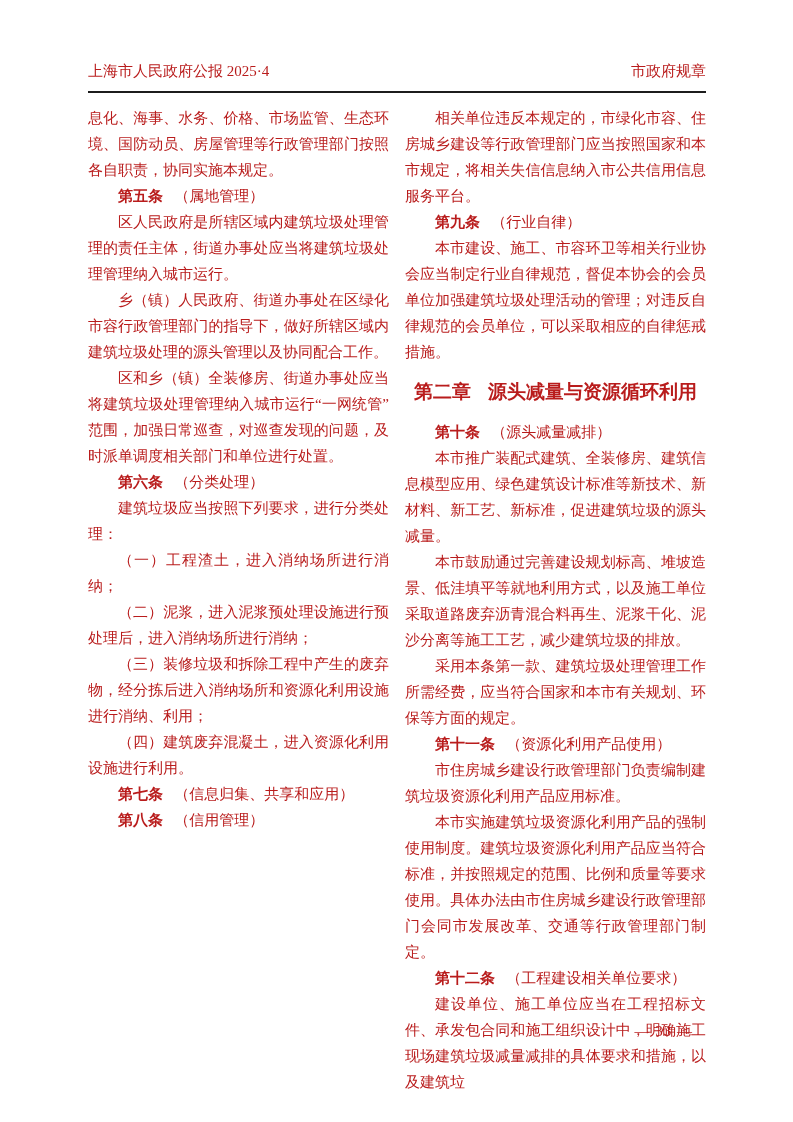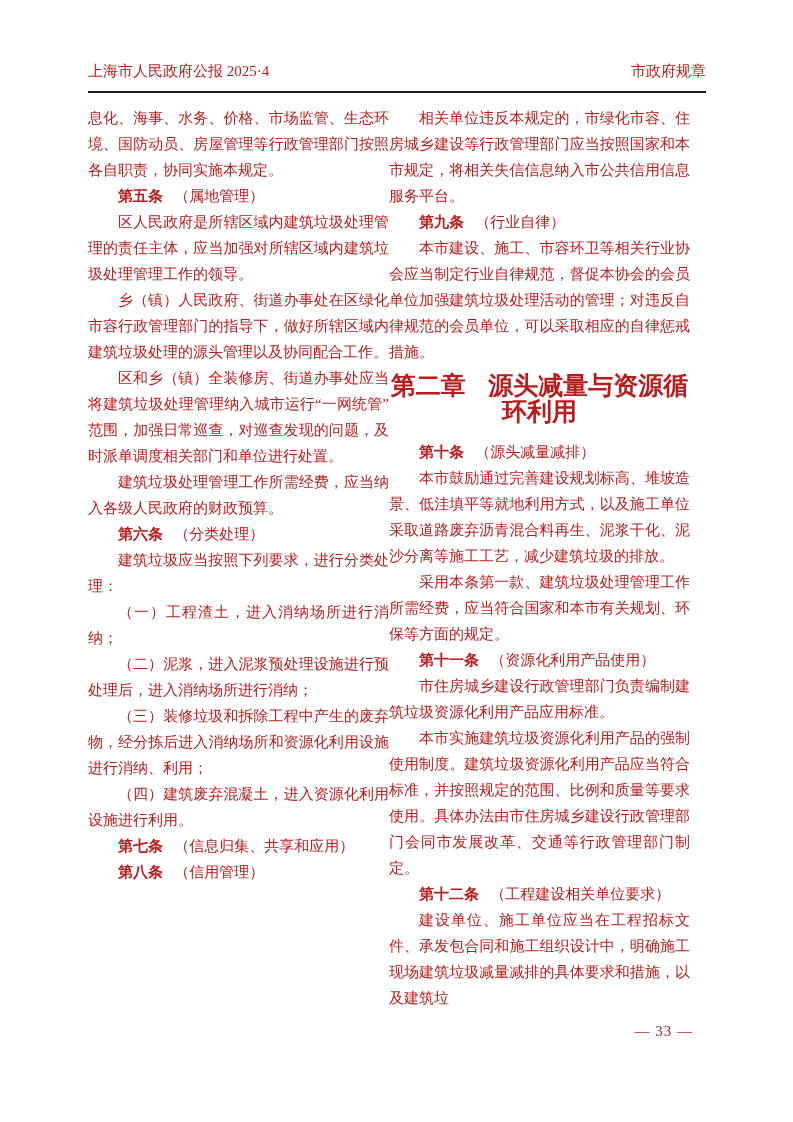--- a/index.html
+++ b/index.html
@@ -26,20 +26,21 @@
     display: flex;
     justify-content: space-between;
     align-items: flex-end;
     font-size: 15px;
     line-height: 1.2;
     padding-bottom: 11px;
     border-bottom: 2px solid #1c1c1c;
   }
   .columns {
     display: flex;
+    gap: 16px;
     padding-top: 12px;
   }
   .column {
     flex: 0 0 301px;
     width: 301px;
   }
   .column p {
     margin: 0;
     font-size: 15px;
     line-height: 26px;
@@ -50,25 +51,25 @@
     text-indent: 0;
   }
   .column p.article .num {
     font-weight: 700;
   }
   .column p.article .title {
     margin-left: 0.75em;
     margin-top: 16px;
   }
   .column p.chapter {
-    font-size: 25px;
+    font-size: 19px;
     font-weight: 700;
     text-align: center;
     text-indent: 0;
-    margin: 8px 0 14px 0;
+    margin: 14px 0 14px 0;
     line-height: 26px;
   }
   .column p.chapter .title {
     margin-left: 0.9em;
   }
   .footer {
     position: absolute;
     top: 1021px;
     right: 100px;
     font-size: 15px;
@@ -82,39 +83,39 @@
 <div class="page">
   <div class="content">
     <div class="header">
       <span>上海市人民政府公报 2025·4</span>
       <span>市政府规章</span>
     </div>
     <div class="columns">
       <div class="column" id="col-left">
           <p class="body no-indent">息化、海事、水务、价格、市场监管、生态环境、国防动员、房屋管理等行政管理部门按照各自职责，协同实施本规定。</p>
           <p class="article"><span class="num">第五条</span><span class="title">（属地管理）</span></p>
-          <p class="body">区人民政府是所辖区域内建筑垃圾处理管理的责任主体，应当加强对所辖区域内建筑垃圾处理管理工作的领导。</p>
+          <p class="body">区人民政府是所辖区域内建筑垃圾处理管理的责任主体，街道办事处应当将建筑垃圾处理管理纳入城市运行。</p>
           <p class="body">乡（镇）人民政府、街道办事处在区绿化市容行政管理部门的指导下，做好所辖区域内建筑垃圾处理的源头管理以及协同配合工作。</p>
           <p class="body">区和乡（镇）全装修房、街道办事处应当将建筑垃圾处理管理纳入城市运行“一网统管”范围，加强日常巡查，对巡查发现的问题，及时派单调度相关部门和单位进行处置。</p>
-          <p class="body">建筑垃圾处理管理工作所需经费，应当纳入各级人民政府的财政预算。</p>
           <p class="article"><span class="num">第六条</span><span class="title">（分类处理）</span></p>
           <p class="body">建筑垃圾应当按照下列要求，进行分类处理：</p>
           <p class="body">（一）工程渣土，进入消纳场所进行消纳；</p>
           <p class="body">（二）泥浆，进入泥浆预处理设施进行预处理后，进入消纳场所进行消纳；</p>
           <p class="body">（三）装修垃圾和拆除工程中产生的废弃物，经分拣后进入消纳场所和资源化利用设施进行消纳、利用；</p>
           <p class="body">（四）建筑废弃混凝土，进入资源化利用设施进行利用。</p>
           <p class="article"><span class="num">第七条</span><span class="title">（信息归集、共享和应用）</span></p>
           <p class="article"><span class="num">第八条</span><span class="title">（信用管理）</span></p>
         </div>
       <div class="column" id="col-right">
           <p class="body">相关单位违反本规定的，市绿化市容、住房城乡建设等行政管理部门应当按照国家和本市规定，将相关失信信息纳入市公共信用信息服务平台。</p>
           <p class="article"><span class="num">第九条</span><span class="title">（行业自律）</span></p>
           <p class="body">本市建设、施工、市容环卫等相关行业协会应当制定行业自律规范，督促本协会的会员单位加强建筑垃圾处理活动的管理；对违反自律规范的会员单位，可以采取相应的自律惩戒措施。</p>
           <p class="chapter"><span class="num">第二章</span><span class="title">源头减量与资源循环利用</span></p>
           <p class="article"><span class="num">第十条</span><span class="title">（源头减量减排）</span></p>
+          <p class="body">本市推广装配式建筑、全装修房、建筑信息模型应用、绿色建筑设计标准等新技术、新材料、新工艺、新标准，促进建筑垃圾的源头减量。</p>
           <p class="body">本市鼓励通过完善建设规划标高、堆坡造景、低洼填平等就地利用方式，以及施工单位采取道路废弃沥青混合料再生、泥浆干化、泥沙分离等施工工艺，减少建筑垃圾的排放。</p>
           <p class="body">采用本条第一款、建筑垃圾处理管理工作所需经费，应当符合国家和本市有关规划、环保等方面的规定。</p>
           <p class="article"><span class="num">第十一条</span><span class="title">（资源化利用产品使用）</span></p>
           <p class="body">市住房城乡建设行政管理部门负责编制建筑垃圾资源化利用产品应用标准。</p>
           <p class="body">本市实施建筑垃圾资源化利用产品的强制使用制度。建筑垃圾资源化利用产品应当符合标准，并按照规定的范围、比例和质量等要求使用。具体办法由市住房城乡建设行政管理部门会同市发展改革、交通等行政管理部门制定。</p>
           <p class="article"><span class="num">第十二条</span><span class="title">（工程建设相关单位要求）</span></p>
           <p class="body">建设单位、施工单位应当在工程招标文件、承发包合同和施工组织设计中，明确施工现场建筑垃圾减量减排的具体要求和措施，以及建筑垃</p>
         </div>
     </div>
   </div>

